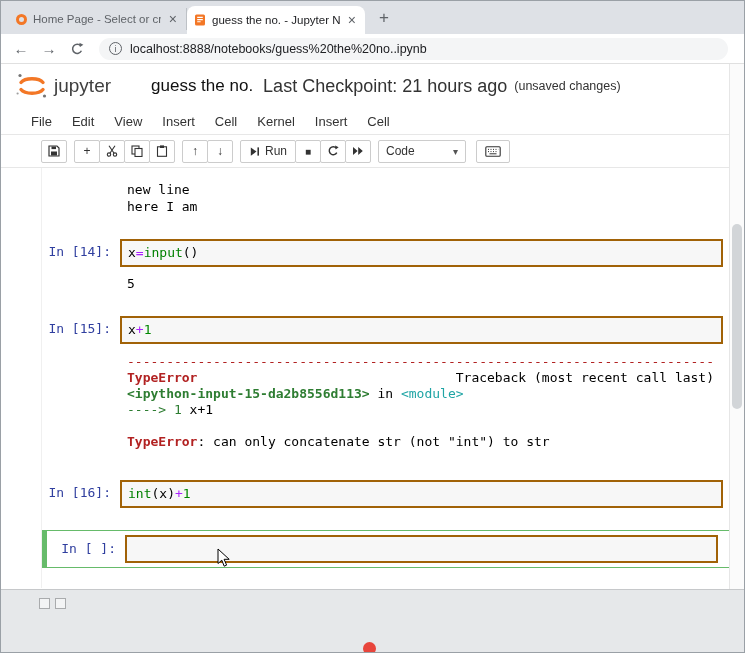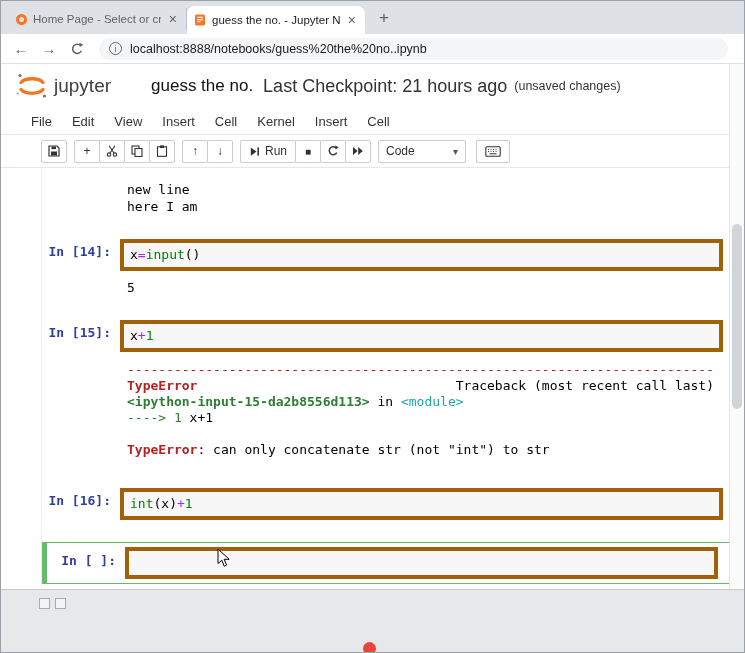--- a/index.html
+++ b/index.html
@@ -55,23 +55,23 @@
               font-size:12px; color:#333; margin-right:10px; }
   .chev { font-size:10px; color:#555; }
 
   
   .content { position:relative; height:420px; background:#fff; overflow:hidden; }
   .nb-container { margin:0 4px 0 40px; min-height:100%; padding:8px 0 30px;
                   border-left:1px solid #f0f0f0; border-right:1px solid #e3e3e3; }
 
   .row { display:flex; align-items:flex-start; }
   .prompt { width:78px; flex:none; text-align:right; padding:5px 9px 0 0;
-            font-family:"DejaVu Sans Mono", monospace; font-size:13px; color:#303F9F;font-weight:bold; }
+            font-family:"DejaVu Sans Mono", monospace; font-size:13px; color:#303F9F; }
   .prompt.out { color:#D84315; }
-  .input-area { flex:1; margin-right:16px; border:4px solid #a16207; background:#f7f7f7; padding:4px 6px; }
+  .input-area { flex:1; margin-right:16px; border:2px solid #a16207; background:#f7f7f7; padding:4px 6px; }
   pre.code { font-family:"DejaVu Sans Mono", monospace; font-size:13px; line-height:16px; min-height:16px; color:#000; }
   pre.out-text { font-family:"DejaVu Sans Mono", monospace; font-size:13px; line-height:17px;
                  color:#000; padding:5px 0 0 7px; white-space:pre; }
   pre.traceback { font-family:"DejaVu Sans Mono", monospace; font-size:13px; color:#000;
                   padding:6px 0 0 7px; overflow:hidden; }
   .tb-line { white-space:pre; line-height:16px; }
 
   .stream-row { margin-bottom:24px; }
   .cell14 { margin-top:0; }
   .out14 { margin-top:3px; }

